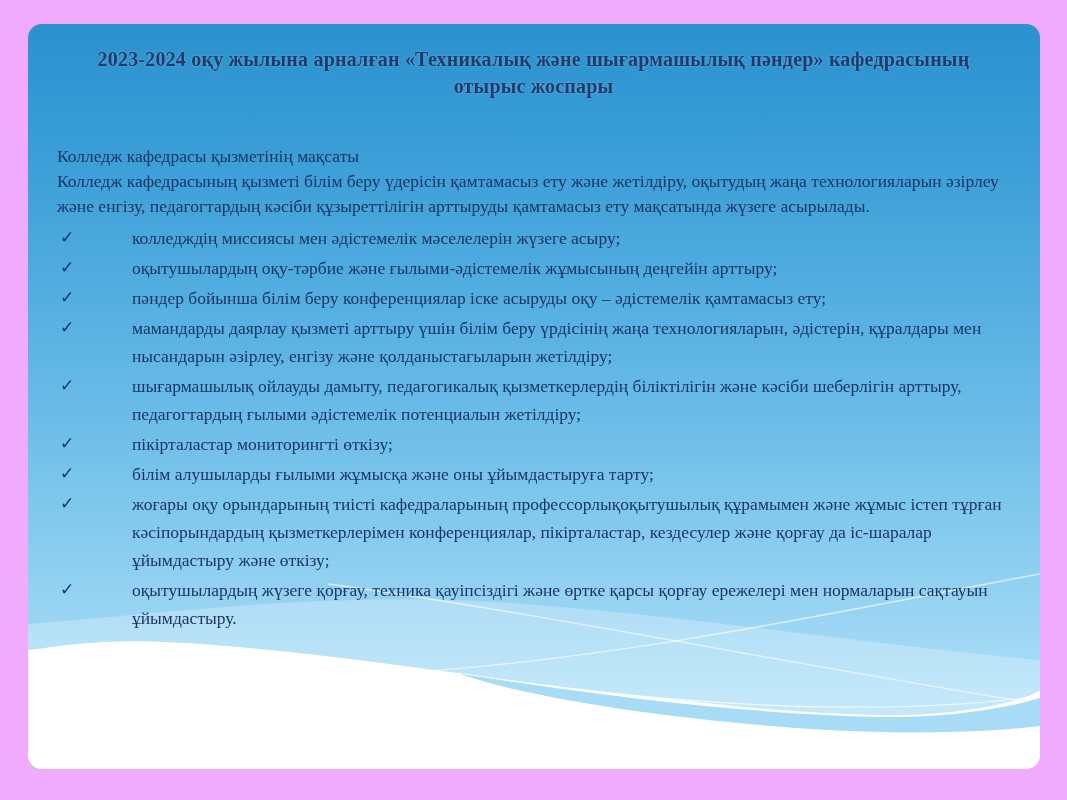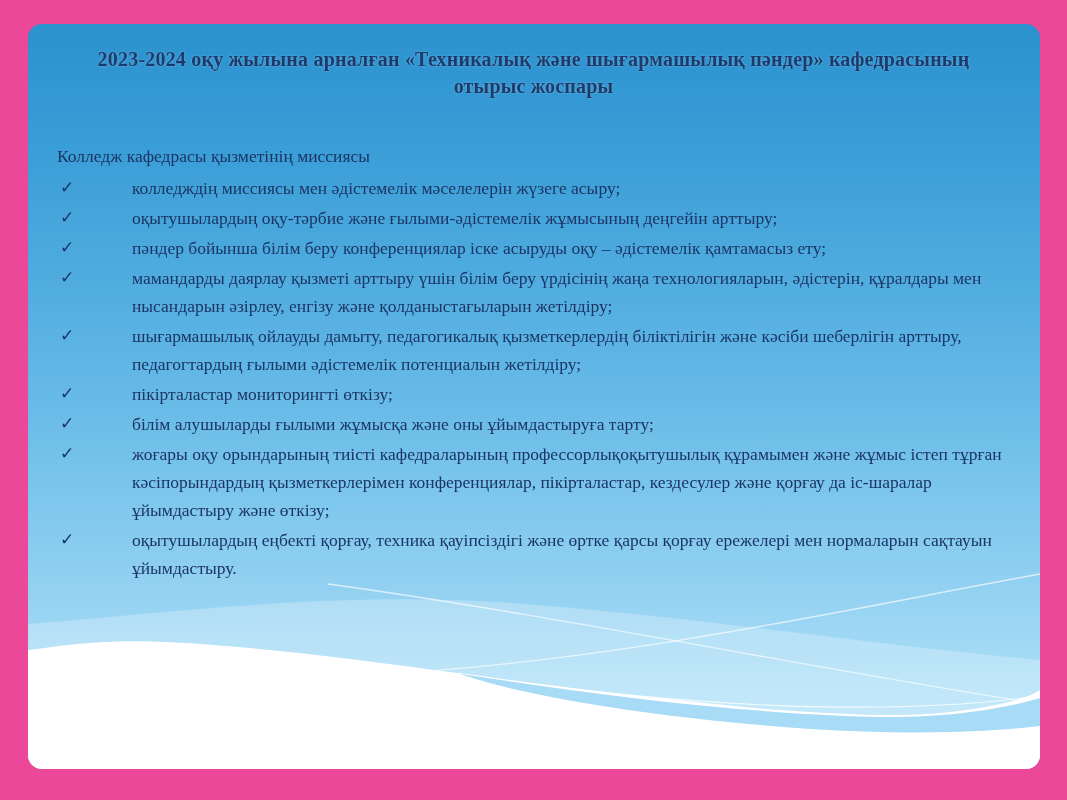--- a/index.html
+++ b/index.html
@@ -1,18 +1,18 @@
 <!DOCTYPE html>
 <html><head>
 <meta charset="utf-8">
 <style>
   html,body{margin:0;padding:0;}
   body{background:#e8e8e8;font-family:"Liberation Serif","DejaVu Serif",serif;}
   .canvas{
-    position:relative;width:1067px;height:800px;background:#ec4899;overflow:hidden;
+    position:relative;width:1067px;height:800px;background:#f0abfc;overflow:hidden;
   }
   .slide{
     position:absolute;left:28px;top:24px;width:1012px;height:745px;
     border-radius:14px;overflow:hidden;
     background:linear-gradient(180deg,
       #2B92CF 0%, #389CD6 15%, #4DAADE 32%, #63B8E6 48%,
       #7CC6EC 63%, #95D2F2 77%, #ABDEF7 89%, #BCE6FA 100%);
   }
   .waves{position:absolute;left:0;bottom:0;width:100%;height:215px;display:block;}
   .title{
@@ -55,21 +55,22 @@
     </svg>
   </div>
 
   <div class="title">
       <div>2023-2024 оқу жылына арналған  «Техникалық және шығармашылық пәндер»  кафедрасының</div>
       <div>отырыс  жоспары</div>
     </div>
 
   <div class="body">
     <div class="paras">
-        <p class="para">Колледж кафедрасы қызметінің миссиясы</p>
+        <p class="para">Колледж кафедрасы қызметінің мақсаты</p>
+        <p class="para">Колледж кафедрасының қызметі білім беру үдерісін қамтамасыз ету және жетілдіру, оқытудың жаңа технологияларын әзірлеу және енгізу, педагогтардың кәсіби құзыреттілігін арттыруды қамтамасыз ету мақсатында жүзеге асырылады.</p>
       </div>
     <div class="bullets">
         <div class="bullet">
         <span class="check">✓</span>
         <span class="btext">колледждің миссиясы мен әдістемелік мәселелерін жүзеге асыру;</span>
       </div>
         <div class="bullet">
         <span class="check">✓</span>
         <span class="btext">оқытушылардың оқу-тәрбие және ғылыми-әдістемелік жұмысының деңгейін арттыру;</span>
       </div>
@@ -92,18 +93,18 @@
         <div class="bullet">
         <span class="check">✓</span>
         <span class="btext">білім алушыларды ғылыми жұмысқа және оны ұйымдастыруға тарту;</span>
       </div>
         <div class="bullet">
         <span class="check">✓</span>
         <span class="btext">жоғары оқу орындарының тиісті кафедраларының профессорлықоқытушылық құрамымен және жұмыс істеп тұрған кәсіпорындардың қызметкерлерімен конференциялар, пікірталастар, кездесулер және қорғау да іс-шаралар ұйымдастыру және өткізу;</span>
       </div>
         <div class="bullet">
         <span class="check">✓</span>
-        <span class="btext">оқытушылардың еңбекті қорғау, техника қауіпсіздігі және өртке қарсы қорғау ережелері мен нормаларын сақтауын ұйымдастыру.</span>
+        <span class="btext">оқытушылардың жүзеге қорғау, техника қауіпсіздігі және өртке қарсы қорғау ережелері мен нормаларын сақтауын ұйымдастыру.</span>
       </div>
       </div>
   </div>
 
 </div>
 
 </body></html>

